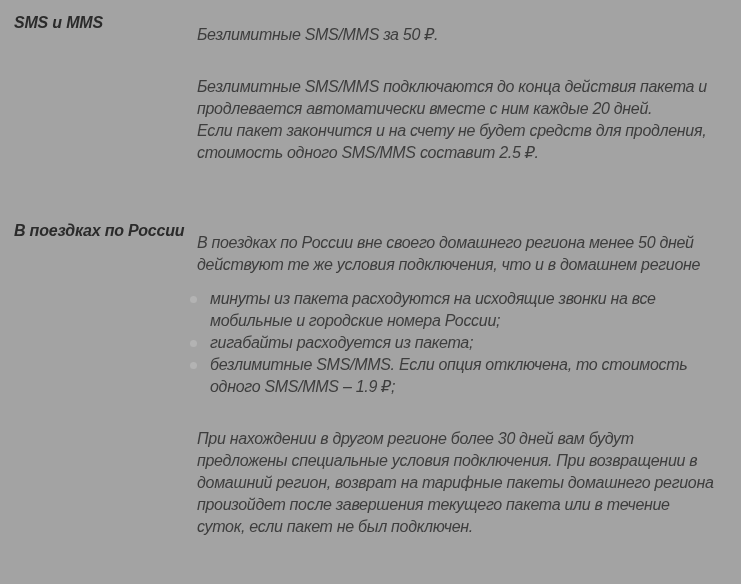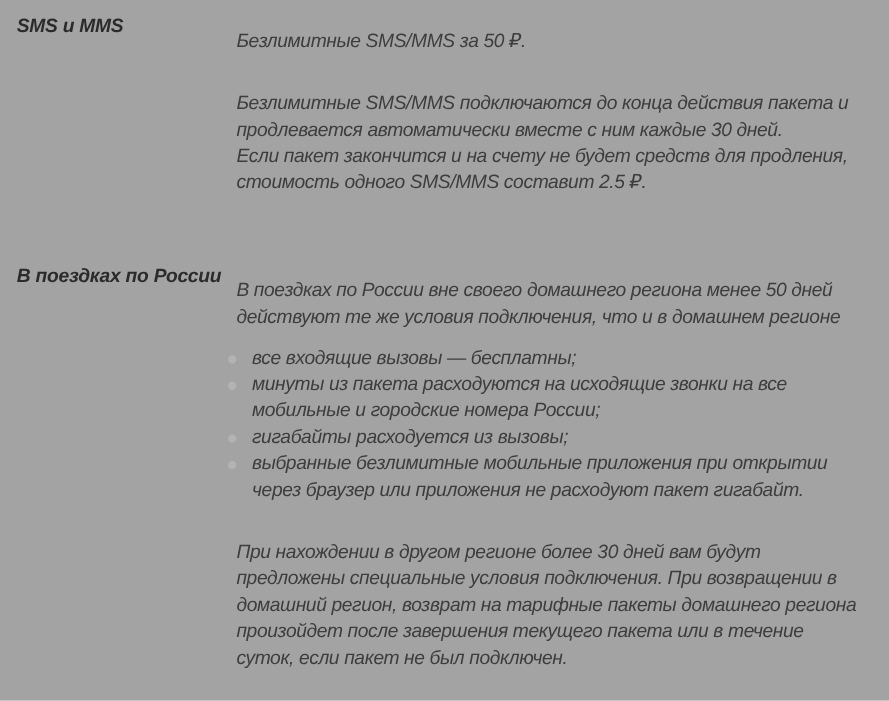--- a/index.html
+++ b/index.html
@@ -76,48 +76,44 @@
 
 <div class="page">
 
   <div class="row">
     <div class="term">SMS и MMS</div>
     <div class="desc">
       <div class="para">
         <div class="line">Безлимитные SMS/MMS за 50 ₽.</div>
       </div>
       <div class="para">
-        <div class="line">Безлимитные SMS/MMS подключаются до конца действия пакета и продлевается автоматически вместе с ним каждые 30 дней.</div>
+        <div class="line">Безлимитные SMS/MMS подключаются до конца действия пакета и продлевается автоматически вместе с ним каждые 20 дней.</div>
         <div class="line">Если пакет закончится и на счету не будет средств для продления, стоимость одного SMS/MMS составит 2.5 ₽.</div>
       </div>
     </div>
   </div>
 
   <div class="row">
     <div class="term">В поездках по России</div>
     <div class="desc">
       <div class="para">
         <div class="line">В поездках по России вне своего домашнего региона менее 50 дней действуют те же условия подключения, что и в домашнем регионе</div>
       </div>
       <ul class="bullets">
         <li class="bullet">
           <span class="dot"></span>
-          <span>все входящие вызовы — бесплатны;</span>
-        </li>
-        <li class="bullet">
-          <span class="dot"></span>
           <span>минуты из пакета расходуются на исходящие звонки на все мобильные и городские номера России;</span>
         </li>
         <li class="bullet">
           <span class="dot"></span>
-          <span>гигабайты расходуется из вызовы;</span>
+          <span>гигабайты расходуется из пакета;</span>
         </li>
         <li class="bullet">
           <span class="dot"></span>
-          <span>выбранные безлимитные мобильные приложения при открытии через браузер или приложения не расходуют пакет гигабайт.</span>
+          <span>безлимитные SMS/MMS. Если опция отключена, то стоимость одного SMS/MMS – 1.9 ₽;</span>
         </li>
       </ul>
       <div class="para after-gap">
         <div class="line">При нахождении в другом регионе более 30 дней вам будут предложены специальные условия подключения. При возвращении в домашний регион, возврат на тарифные пакеты домашнего региона произойдет после завершения текущего пакета или в течение суток, если пакет не был подключен.</div>
       </div>
     </div>
   </div>
 
 </div>
 

